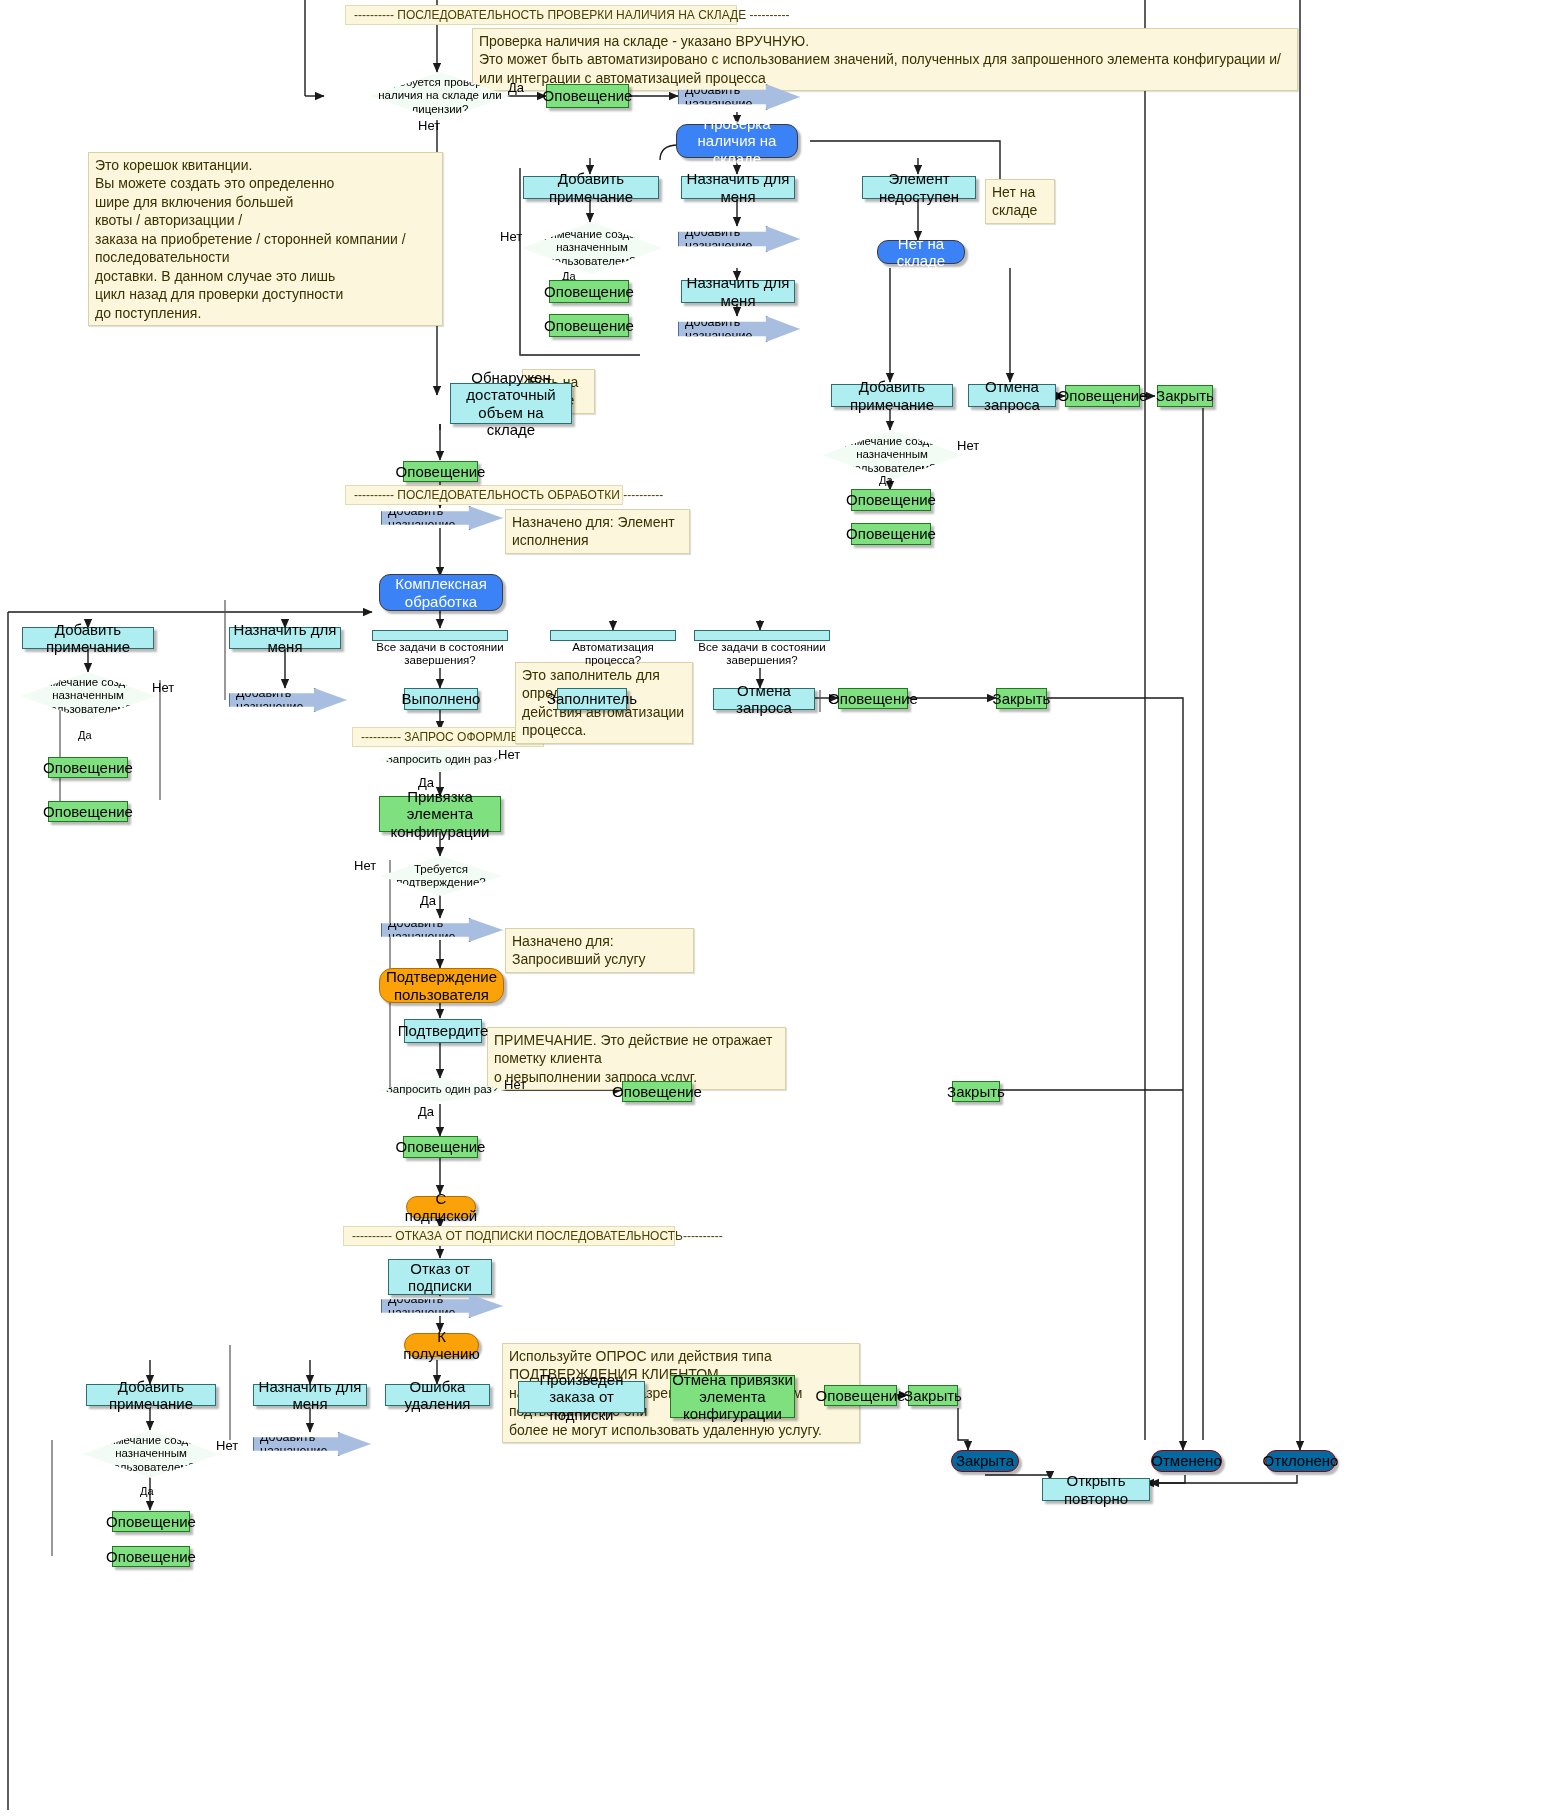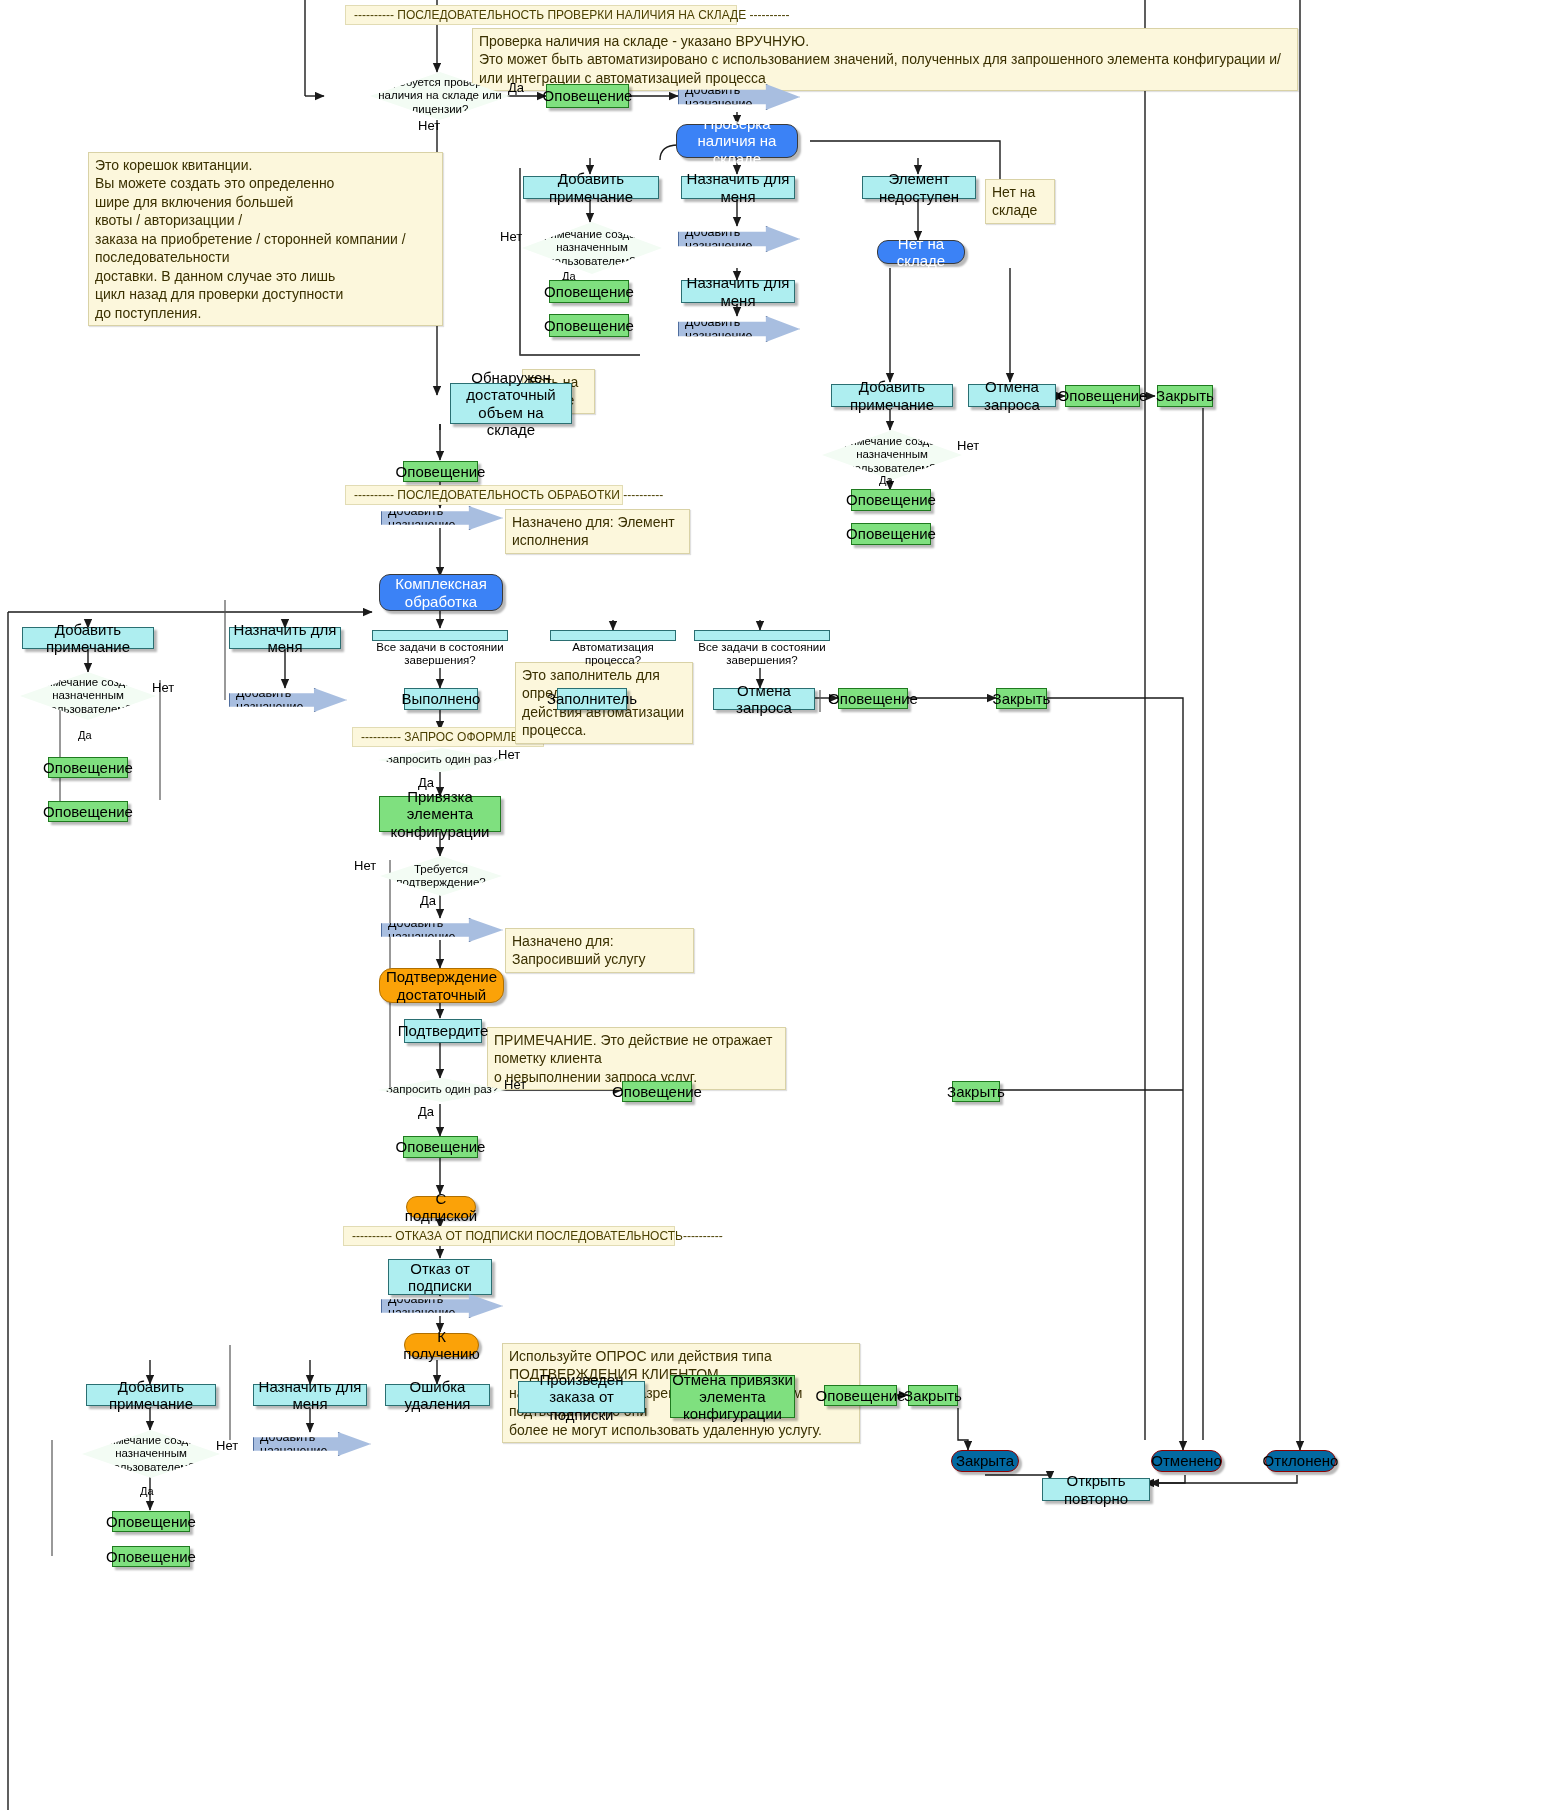--- a/index.html
+++ b/index.html
@@ -320,21 +320,21 @@
   <div class="node green" style="left:379px;top:796px;width:122px;height:36px;white-space:pre-line;">Привязка элемента
 конфигурации</div>
 
   <div class="dec" style="left:380px;top:856px;width:122px;height:40px;white-space:pre-line;">Требуется
 подтверждение?</div>
   <div class="lbl" style="left:354px;top:858px;">Нет</div>
   <div class="lbl" style="left:420px;top:893px;">Да</div>
 
   <div class="assign" style="left:381px;top:918px;width:122px;height:24px;">Добавить назначение</div>
   <div class="node orange" style="left:379px;top:968px;width:125px;height:35px;white-space:pre-line;">Подтверждение
-достаточный</div>
+пользователя</div>
   <div class="node cyan" style="left:404px;top:1019px;width:78px;height:24px;">Подтвердите</div>
 
   <div class="dec" style="left:378px;top:1078px;width:128px;height:24px;">Запросить один раз?</div>
   <div class="lbl" style="left:504px;top:1077px;">Нет</div>
   <div class="lbl" style="left:418px;top:1104px;">Да</div>
 
   <div class="node green" style="left:622px;top:1081px;width:70px;height:21px;">Оповещение</div>
   <div class="node green" style="left:952px;top:1081px;width:48px;height:21px;">Закрыть</div>
 
   <div class="node green" style="left:403px;top:1136px;width:75px;height:22px;">Оповещение</div>

